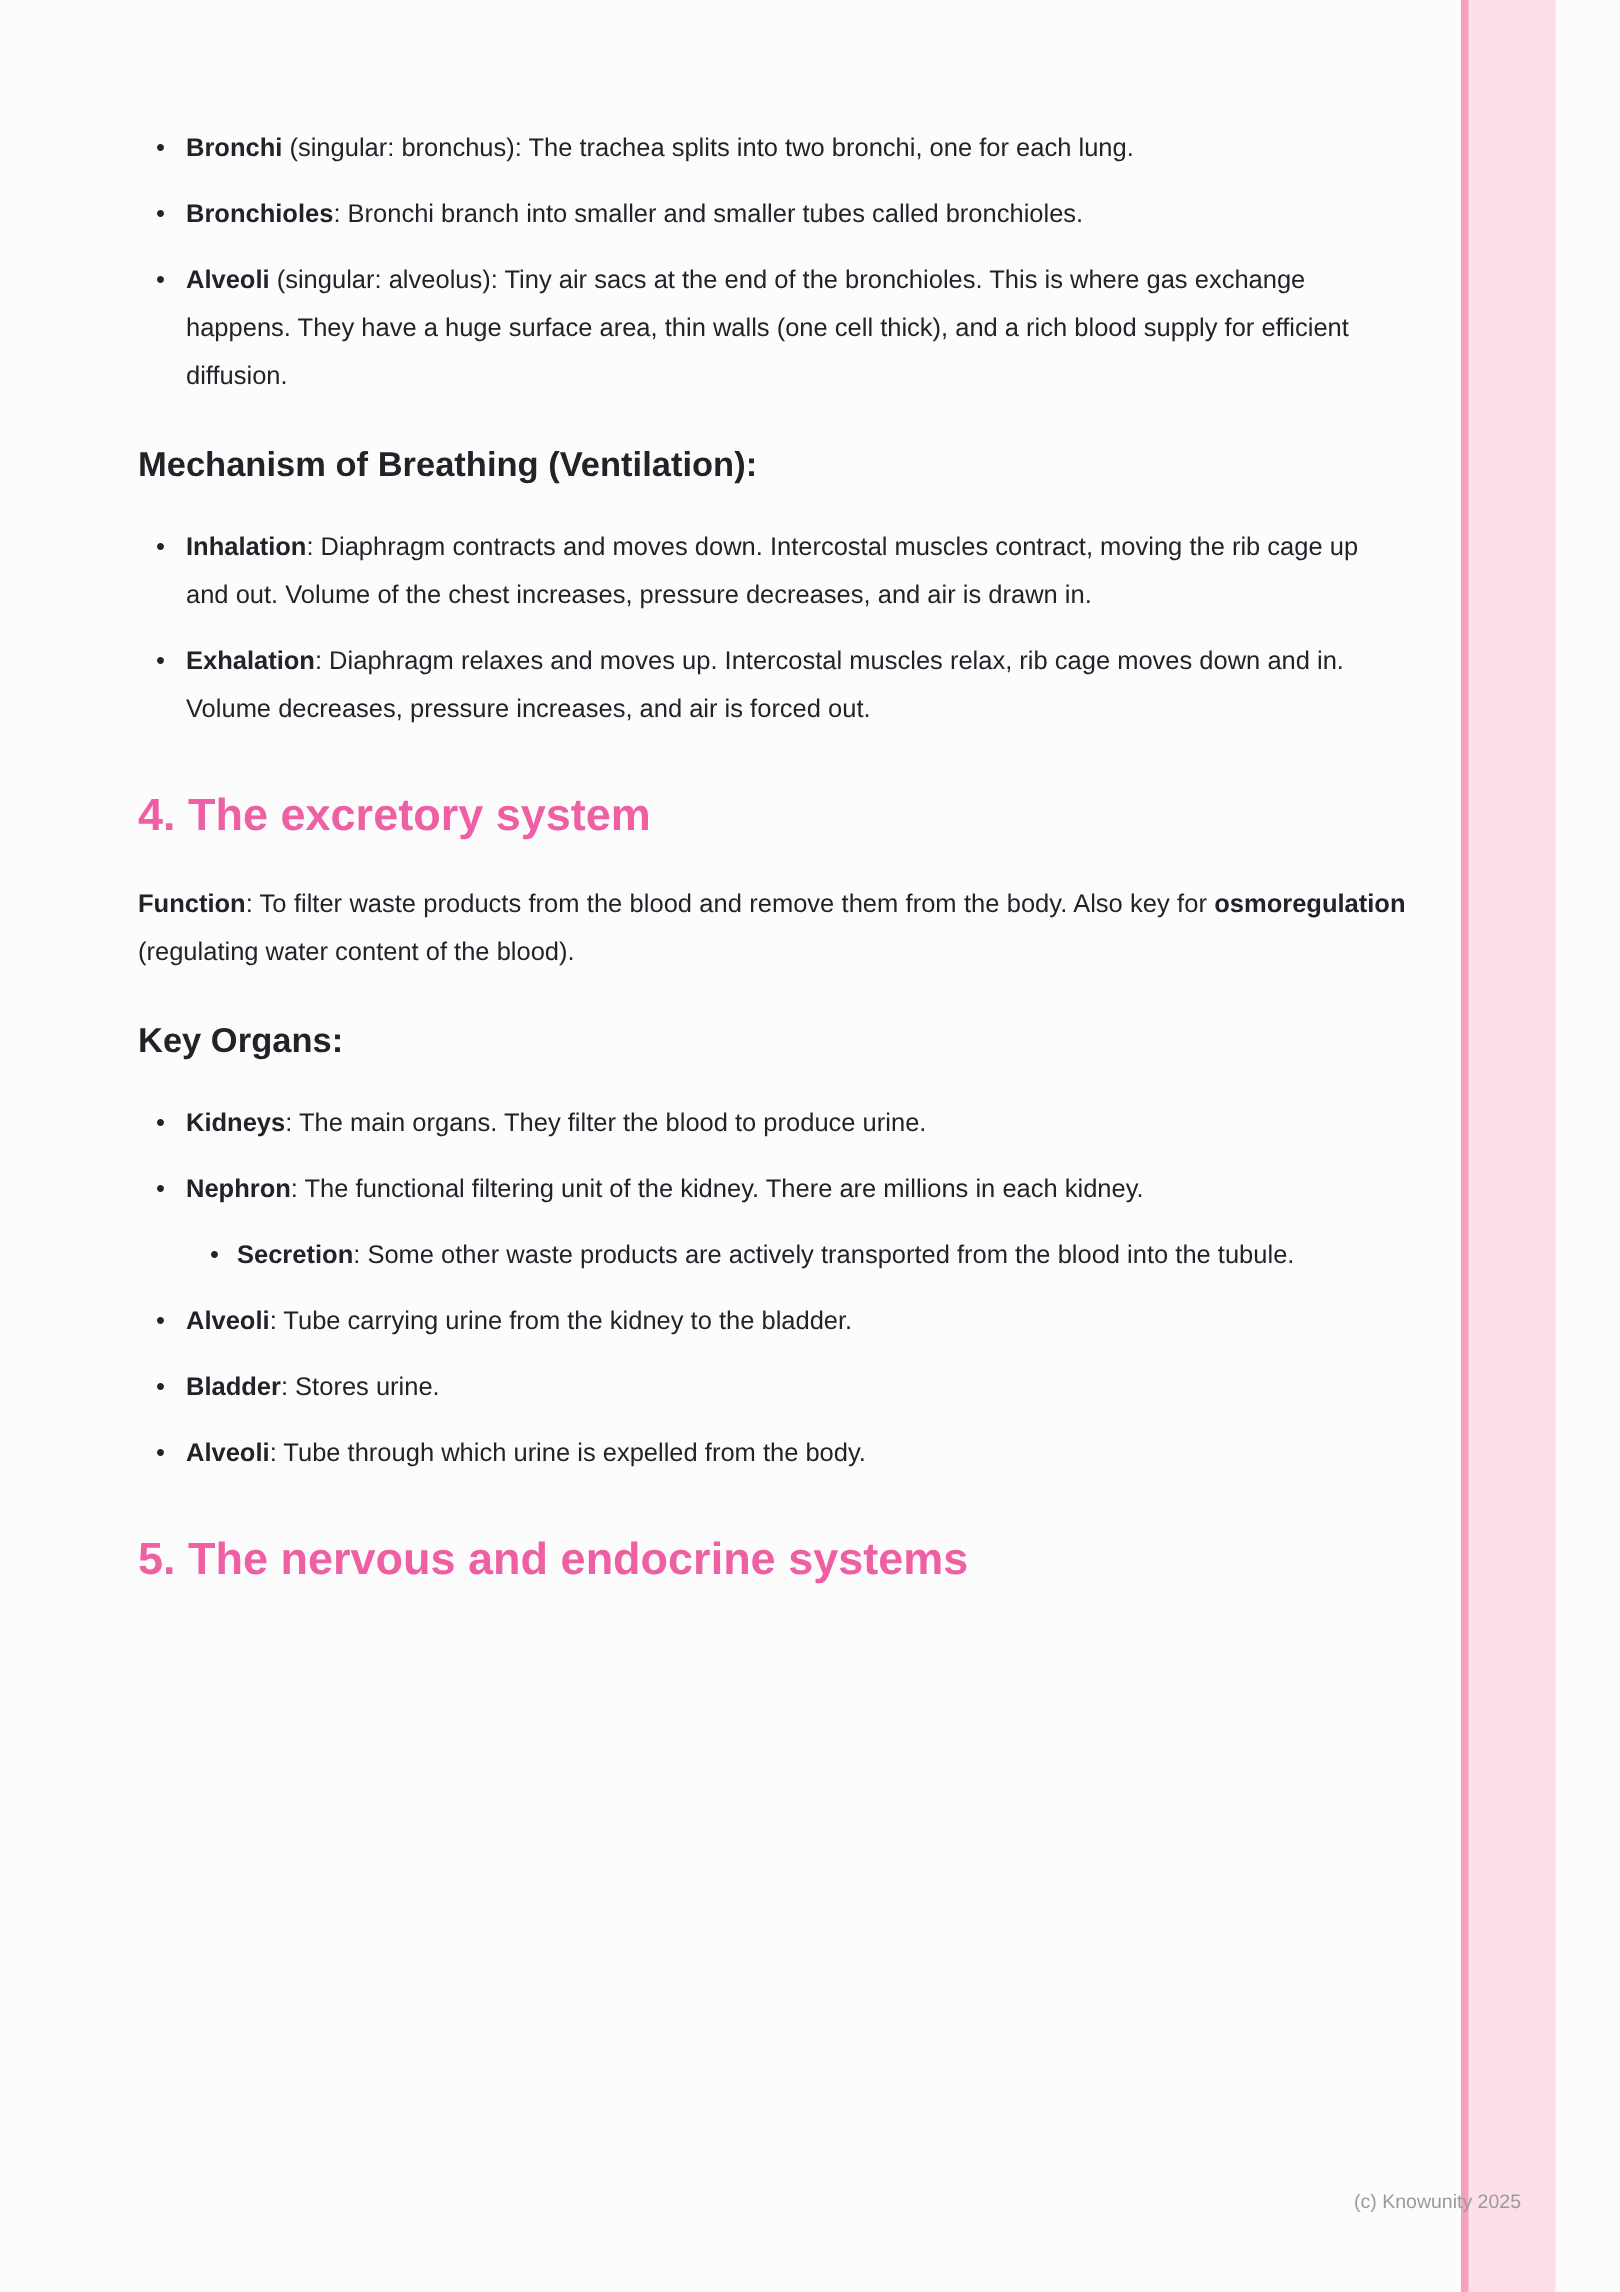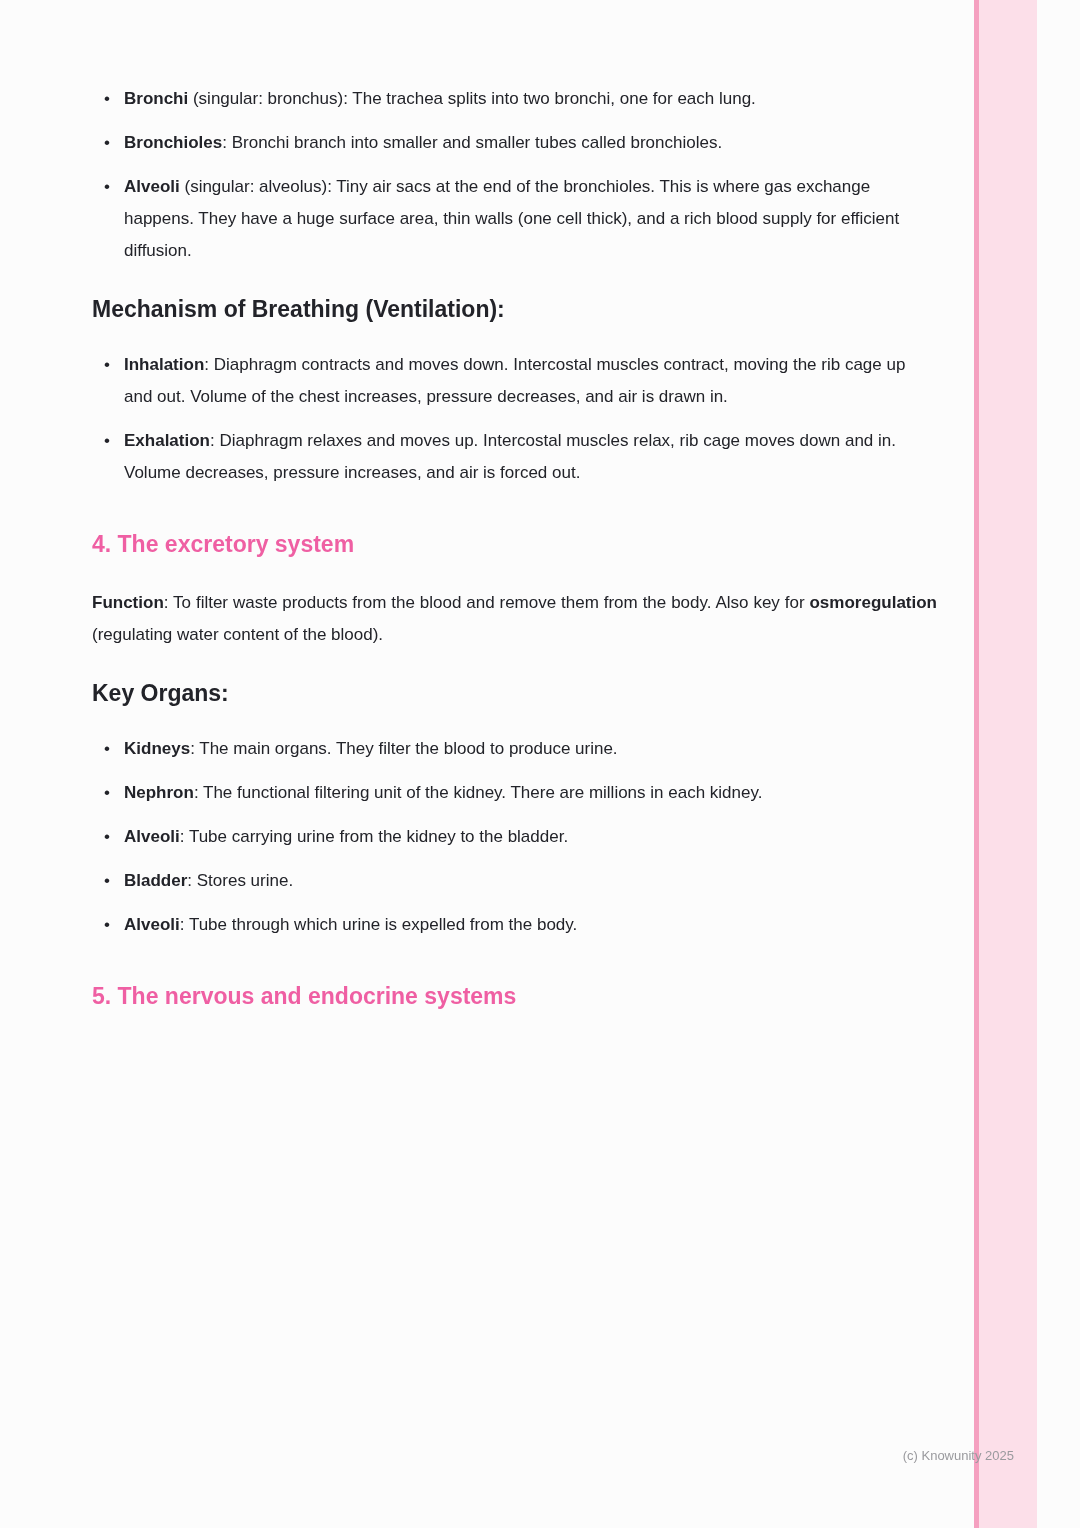--- a/index.html
+++ b/index.html
@@ -46,28 +46,28 @@
     content:"\2022";position:absolute;left:16px;top:0;
     color:var(--text-dark);
   }
   ul.sub > li:last-child{margin-bottom:0;}
   b,.b{font-weight:700;}
   h3{
     font-size:23px;line-height:32px;font-weight:700;
     margin:26px 0 24px 0;color:var(--text-dark);
   }
   h2.pink{
-    font-size:23px;line-height:34px;font-weight:600;
+    font-size:30px;line-height:34px;font-weight:600;
     color:var(--accent-pink);
     margin:38px 0 26px 0;
   }
   p.para{margin:0 0 26px 0;}
   p.justify{text-align:justify;}
   .watermark{
-    position:absolute;right:66px;bottom:64px;
+    position:absolute;right:66px;bottom:52px;
     font-size:13px;line-height:16px;color:var(--watermark-gray);
     z-index:3;
   }
 </style>
 </head>
 <body>
 
 <div class="page">
 
   <div class="stripe"></div>
@@ -90,20 +90,21 @@
     <h2 class="pink">4. The excretory system</h2>
 
     <p class="para justify"><b>Function</b><span>: To filter waste products from the blood and remove them from the body. Also key for </span><b>osmoregulation</b><span> (regulating water content of the blood).</span></p>
 
     <h3>Key Organs:</h3>
 
     <ul class="blist">
       <li><b>Kidneys</b><span>: The main organs. They filter the blood to produce urine.</span></li>
       <li><b>Nephron</b><span>: The functional filtering unit of the kidney. There are millions in each kidney.</span>
         <ul class="sub">
+          <li><b>Secretion</b><span>: Some other waste products are actively transported from the blood into the tubule.</span></li>
         </ul>
       </li>
       <li><b>Alveoli</b><span>: Tube carrying urine from the kidney to the bladder.</span></li>
       <li><b>Bladder</b><span>: Stores urine.</span></li>
       <li><b>Alveoli</b><span>: Tube through which urine is expelled from the body.</span></li>
     </ul>
 
     <h2 class="pink">5. The nervous and endocrine systems</h2>
 
   </main>

